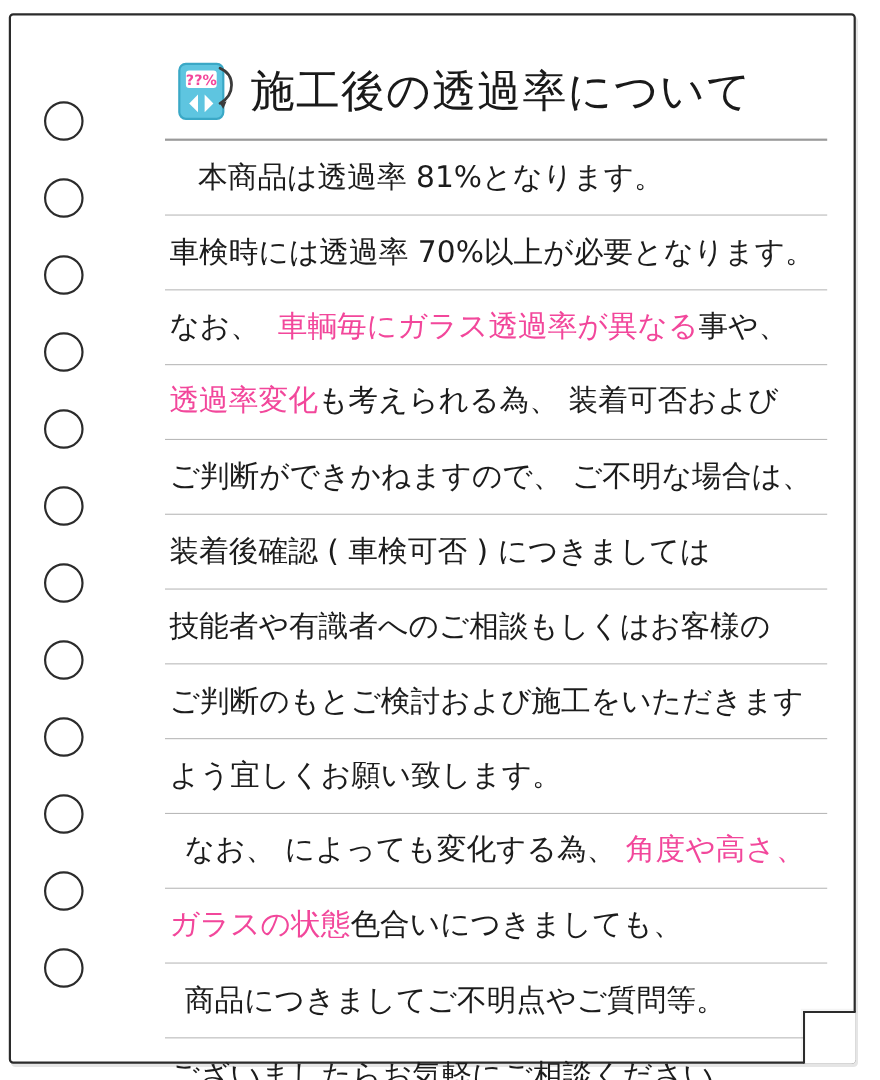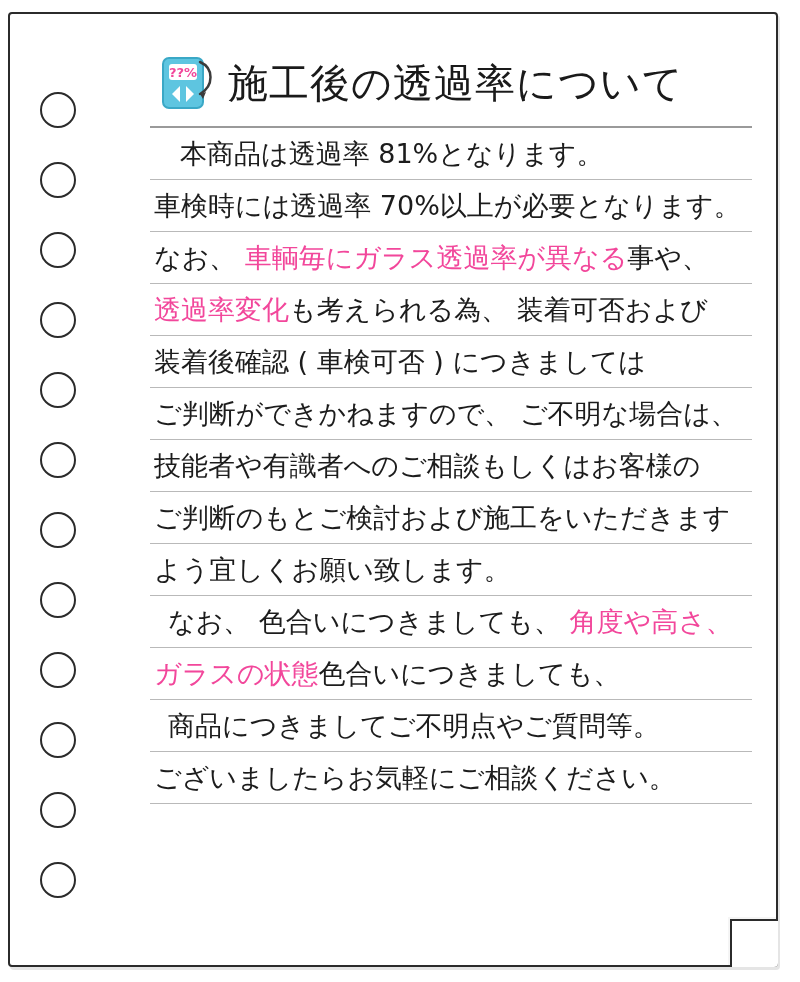--- a/index.html
+++ b/index.html
@@ -106,40 +106,40 @@
     border: 0;
     border-top: 2px solid #9a9a9a;
     margin: 0 0 0 0;
   }
 
   
   .lines {
     margin-top: 0;
   }
   .line {
-    height: 52px;
+    height: 68px;
     border-bottom: 1.5px solid #b9b9b9;
     display: flex;
     align-items: center;
     box-sizing: border-box;
     padding-left: 4px;
   }
   .line:last-child {
     border-bottom: 1.5px solid #b9b9b9;
   }
   .line .txt {
     font-size: 27px;
     color: #1c1c1c;
     line-height: 1;
     font-family: "DejaVu Sans", "Liberation Sans", sans-serif;
     white-space: nowrap;
   }
   .indent1 { padding-left: 30px; }
   .indent2 { padding-left: 18px; }
-  .pink { color: #f2479b; }
+  .pink { color: #f2479b; font-family: Liberation Mono, monospace; }
   .seg { display: inline; }
 </style>
 </head>
 <body>
 
 <div class="page">
   <div class="sheet">
 
     <div class="holes">
       <div class="hole"></div>
@@ -188,41 +188,41 @@
         <div class="line">
           <span class="txt"><span class="seg">なお、</span><span class="seg pink"> 車輌毎にガラス透過率が異なる</span><span class="seg">事や、</span></span>
         </div>
 
 
         <div class="line">
           <span class="txt"><span class="seg pink">透過率変化</span><span class="seg">も考えられる為、 装着可否および</span></span>
         </div>
 
         <div class="line">
+          <span class="txt"><span class="seg">ご判断ができかねますので、 ご不明な場合は、</span></span>
+        </div>
+
+        <div class="line">
           <span class="txt"><span class="seg">装着後確認 ( 車検可否 ) につきましては</span></span>
         </div>
 
         <div class="line">
-          <span class="txt"><span class="seg">ご判断ができかねますので、 ご不明な場合は、</span></span>
-        </div>
-
-        <div class="line">
           <span class="txt"><span class="seg">技能者や有識者へのご相談もしくはお客様の</span></span>
         </div>
 
         <div class="line">
           <span class="txt"><span class="seg">ご判断のもとご検討および施工をいただきます</span></span>
         </div>
 
         <div class="line">
           <span class="txt"><span class="seg">よう宜しくお願い致します。</span></span>
         </div>
 
         <div class="line indent2">
-          <span class="txt"><span class="seg">なお、 色合いにつきましても、 </span><span class="seg pink">角度や高さ、</span></span>
+          <span class="txt"><span class="seg">なお、 によっても変化する為、 </span><span class="seg pink">角度や高さ、</span></span>
         </div>
 
         <div class="line">
           <span class="txt"><span class="seg pink">ガラスの状態</span><span class="seg">色合いにつきましても、</span></span>
         </div>
 
         <div class="line indent2">
           <span class="txt"><span class="seg">商品につきましてご不明点やご質問等。</span></span>
         </div>
 

